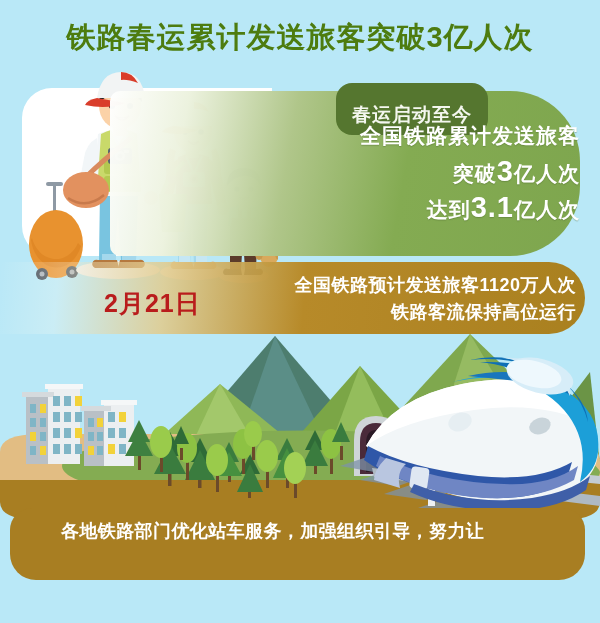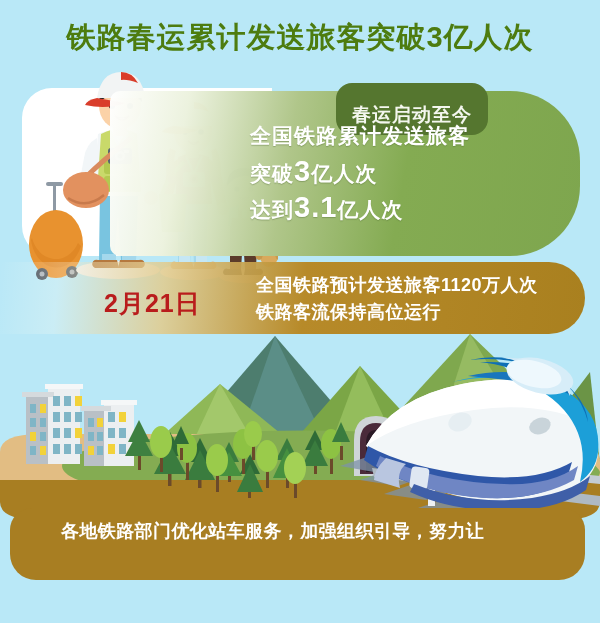--- a/index.html
+++ b/index.html
@@ -42,21 +42,21 @@
   .green-badge {
     position:absolute; left:336px; top:83px;
     padding:19px 16px 7px;
     background:#55762f;
     border-radius:16px;
     color:#f4f7ef; font-size:19px; font-weight:bold; letter-spacing:1px;
     white-space:nowrap;
   }
   .green-lines {
     position:absolute; left:250px; top:122px; width:330px;
-    text-align:left; color:#ffffff;
+    text-align:right; color:#ffffff;
     text-shadow:0 1px 1px rgba(70,95,40,.35);
   }
   .gl1 { font-size:21px; font-weight:bold; letter-spacing:1px; margin-bottom:5px; }
   .gl2, .gl3 { font-size:21px; font-weight:bold; letter-spacing:1px; margin-bottom:3px; }
   .gl2 .big, .gl3 .big { font-size:29px; }
 
   
   .tan-box {
     position:absolute; left:0px; top:262px; width:585px; height:72px;
     border-radius:0 36px 36px 0;
@@ -66,21 +66,21 @@
        rgba(226,203,140,0.85) 28%,
        #b78a29 52%,
        #a9801f 100%);
   }
   .date-label {
     position:absolute; left:104px; top:287px;
     font-size:25px; font-weight:bold; color:#b91c1c; letter-spacing:1px;
   }
   .tan-lines {
     position:absolute; left:256px; top:272px; width:320px;
-    color:#ffffff; font-size:18px; font-weight:bold; letter-spacing:.5px; line-height:27px;
+    color:#ffffff; font-size:18px; font-weight:bold; letter-spacing:.5px; line-height:27px;text-align:right;
   }
 
   
   .scene { position:absolute; left:0; top:334px; width:600px; height:186px; overflow:hidden; }
   .scene svg { display:block; }
 
   
   .brown-box {
     position:absolute; left:10px; top:508px; width:575px; height:72px;
     border-radius:22px 22px 26px 26px;

